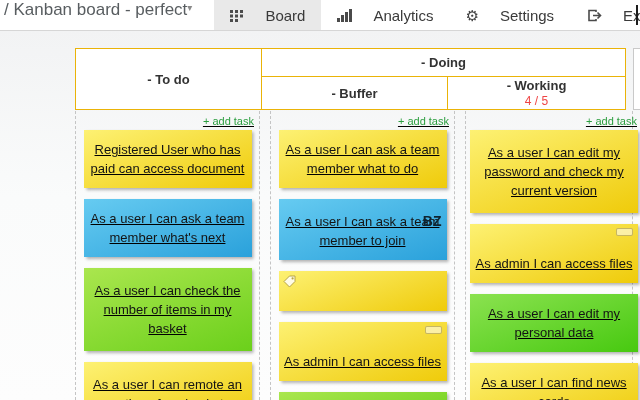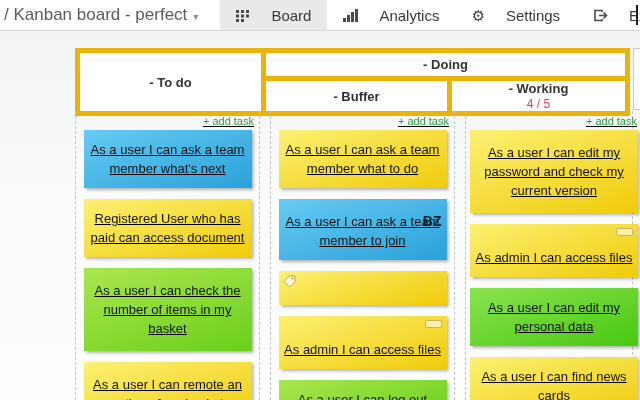--- a/index.html
+++ b/index.html
@@ -2,40 +2,40 @@
 <html><head>
 <meta charset="utf-8">
 <style>
   * { margin:0; padding:0; box-sizing:border-box; }
   html,body { width:640px; height:400px; overflow:hidden; background:#fff;
               font-family:"Liberation Sans", sans-serif; }
 
   
   .topnav { position:relative; height:31px; background:#fff;
             border-bottom:1px solid #d6d6d6; display:flex; align-items:stretch; }
-  .board-title { display:flex; align-items:center; gap:6px; padding:0 10px 0 4px;
+  .board-title { display:flex; padding:0 10px 0 4px;
                  font-size:17px; color:#585d60; cursor:pointer; white-space:nowrap; }
   .board-title .caret { font-size:10px; color:#8a8a8a; margin-top:2px; }
   .tabs { display:flex; align-items:stretch; margin-left:12px; }
   .tab { display:flex; align-items:center; gap:21px; padding:0 16px;
          font-size:15px; color:#3a3a3a; cursor:pointer; }
   .tab.active { background:#e9e9e9; }
   .tab .ticon { display:flex; align-items:center; }
   .gear-glyph { font-size:15px; color:#444; line-height:1; }
   .whats-new { margin-left:auto; display:flex; align-items:center;
                font-size:11px; font-weight:bold; color:#2e2e2e; padding-right:10px; cursor:pointer; }
   .edge-bar { position:absolute; right:2px; top:5px; width:2px; height:20px; background:#1c1c1c; }
 
   
   .board { position:relative; height:369px;
            background:linear-gradient(to bottom, #f2f3f4 0%, #fafbfb 45%, #fdfdfd 100%); }
 
   table.hdr { position:absolute; left:75px; top:17px; border-collapse:collapse;
               table-layout:fixed; background:#fff; }
-  table.hdr td { border:5px solid #eab308; background:#fff; text-align:center;
+  table.hdr td { border:1px solid #eab308; background:#fff; text-align:center;
                  vertical-align:middle; font-size:13px; font-weight:bold; color:#333; }
   td.h-row1 { height:28px; }
   td.h-row2 { height:33px; }
   .wip { font-size:12px; font-weight:normal; color:#ef4444; margin-top:1px; }
 
   .sliver-hdr { position:absolute; left:633px; top:17px; width:30px; height:62px;
                 background:#fff; border:1px solid #c9c9c9; }
   .sliver-dash { position:absolute; left:632px; top:80px; bottom:0; width:0;
                  border-left:1px dashed #c4c4c4; }
 
@@ -52,21 +52,21 @@
   .c-blue   { background:linear-gradient(160deg,#66cbf1 0%,#2aa1db 100%); }
   .c-yellow { background:linear-gradient(160deg,#fdf173 0%,#efcb0a 100%); }
   .c-green  { background:linear-gradient(160deg,#aae64e 0%,#6bd01b 100%); }
   .c-green2 { background:linear-gradient(160deg,#8be250 0%,#47c910 100%); }
   .card .badge { position:absolute; top:13px; right:5px; font-size:14px;
                  font-weight:bold; color:#0e2430; }
   .card .tag-ic { position:absolute; top:3px; left:4px; }
   .card .block-ic { position:absolute; top:4px; right:5px; width:17px; height:8px;
                     border:1px solid rgba(130,110,20,.45); border-radius:2px;
                     background:rgba(255,255,255,.55); }
-  .card.has-ic { padding-top:24px; }
+  .card.has-ic { padding-top:30px; }
   .pad3 { padding-top:13px; padding-bottom:13px; }
 </style>
 </head>
 <body>
 
 <div class="topnav">
   <div class="board-title">
     <span>/ Kanban board - perfect</span>
     <span class="caret">▾</span>
   </div>
@@ -142,25 +142,25 @@
   </tbody>
     </table>
 
   <div class="sliver-hdr"></div>
   <div class="sliver-dash"></div>
 
   <div class="cols">
 
     <div class="col w1">
       <div class="addtask">+ add task</div>
+      <div class="card c-yellow">
+        <div>Registered User who has paid can access document</div>
+      </div>
       <div class="card c-blue">
         <div>As a user I can ask a team member what's next</div>
-      </div>
-      <div class="card c-yellow">
-        <div>Registered User who has paid can access document</div>
       </div>
       <div class="card c-green pad3">
         <div>As a user I can check the number of items in my basket</div>
       </div>
       <div class="card c-yellow pad3">
         <div>As a user I can remote an action of my basket</div>
       </div>
     </div>
 
     <div class="col w2">

